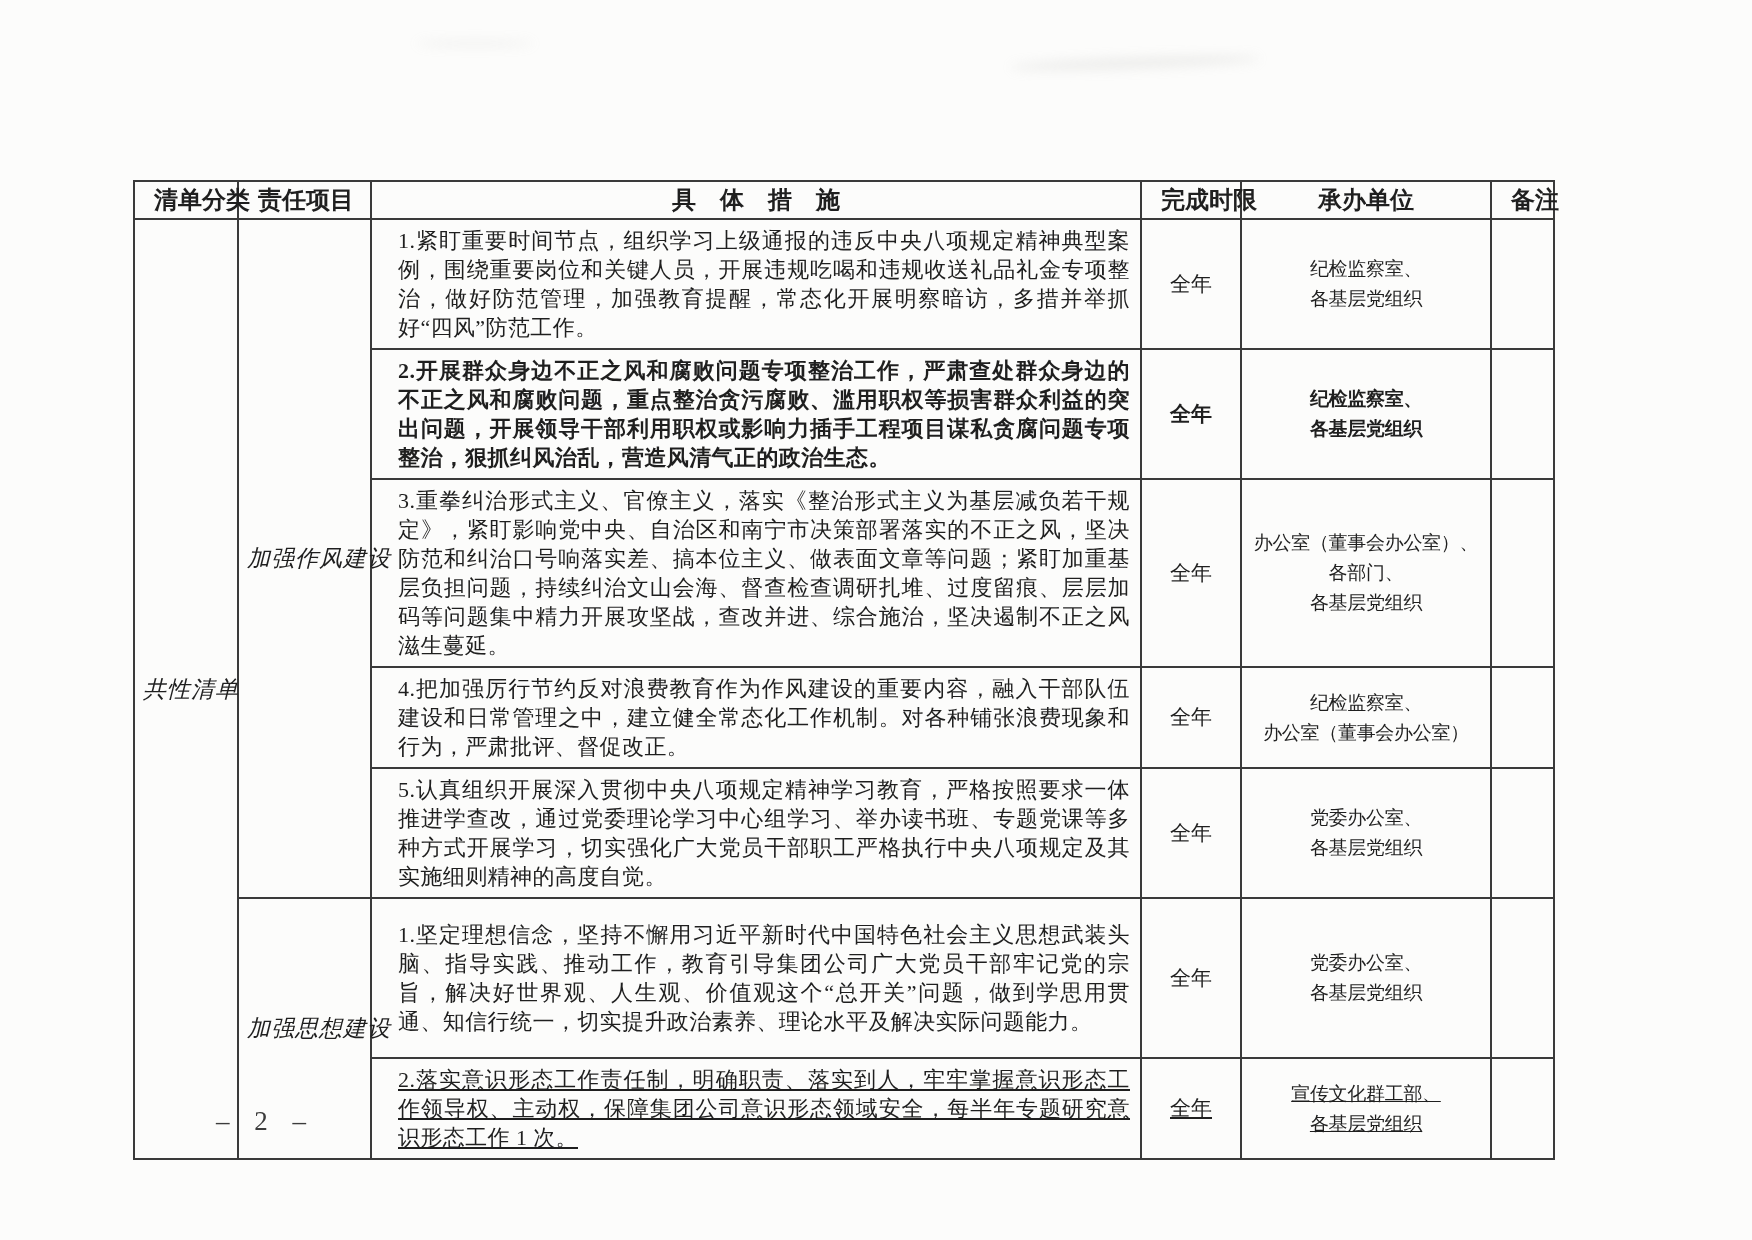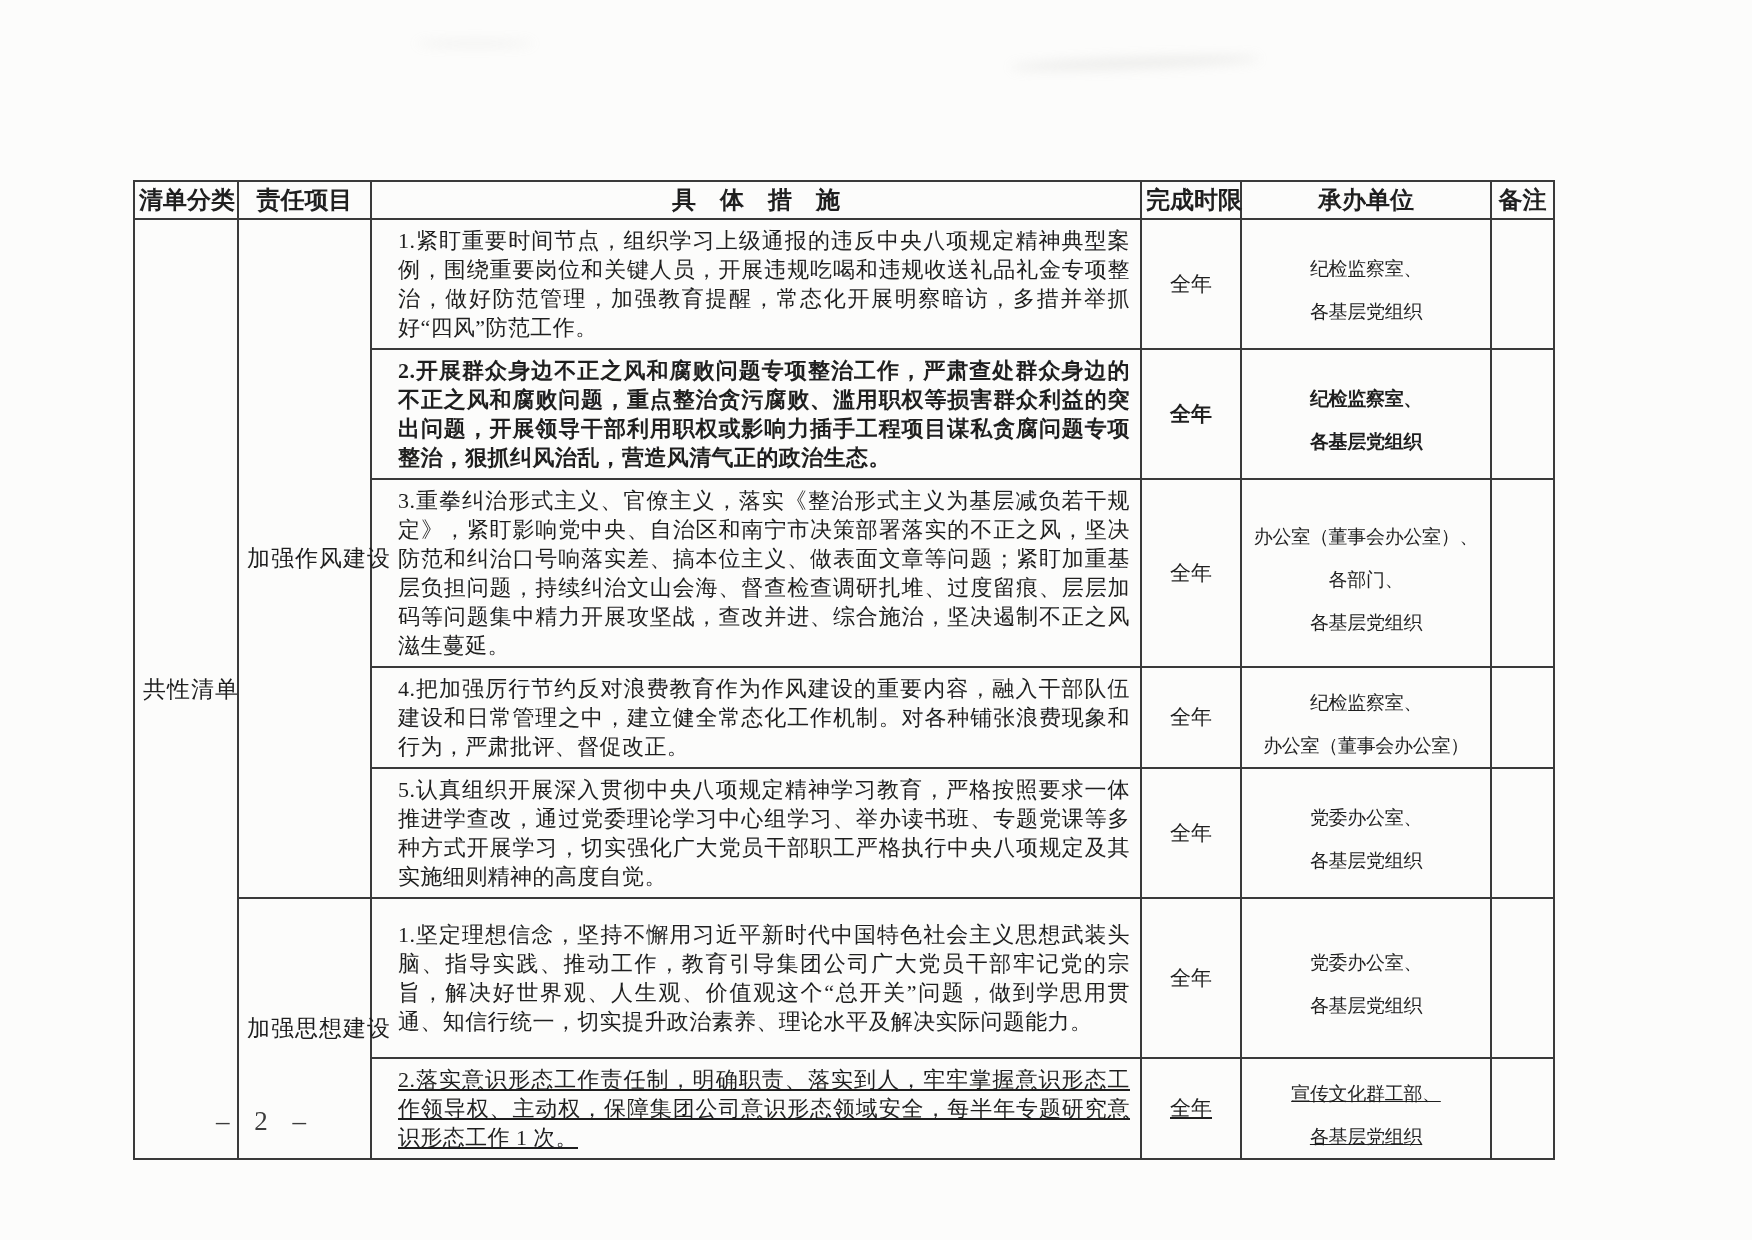--- a/index.html
+++ b/index.html
@@ -21,38 +21,38 @@
   }
   .doc-table th,.doc-table td{
     border:2px solid #3a3a3a;
     padding:4px 8px;
     vertical-align:middle;
     box-sizing:border-box;
   }
   .doc-table thead th{
     height:36px;
     font-size:24px;font-weight:bold;
-    text-align:center;padding:2px 4px;
+    text-align:center;padding:2px 19px;
     border-bottom-width:2.5px;
     white-space:nowrap;
   }
   td.cell{font-size:22px;line-height:29px;}
   td.category,td.project{
-    text-align:right;font-size:23px;letter-spacing:1px;white-space:nowrap;
+    text-align:right;font-size:23px;letter-spacing:1px;white-space:nowrap;font-style:italic;
   }
   td.measure{
     text-align:justify;
     text-justify:inter-ideograph;
     padding:6px 10px 6px 26px;
     letter-spacing:0.4px;
   }
   td.center{text-align:center;}
   td.deadline{font-size:21px;border-radius:11px;}
   td.unit{padding:2px 3px;font-size:19px;line-height:30px;}
-  td.unit div{white-space:nowrap;letter-spacing:-0.3px;margin-top:13px;}
+  td.unit div{white-space:nowrap;letter-spacing:-0.3px;}
   .page-number{
     position:absolute;left:216px;top:1106px;
     font-size:27px;color:#3c3c3c;letter-spacing:9px;
     font-family:"Liberation Serif","DejaVu Serif",serif;
   }
 </style>
 </head>
 <body>
 
 <div class="page">

